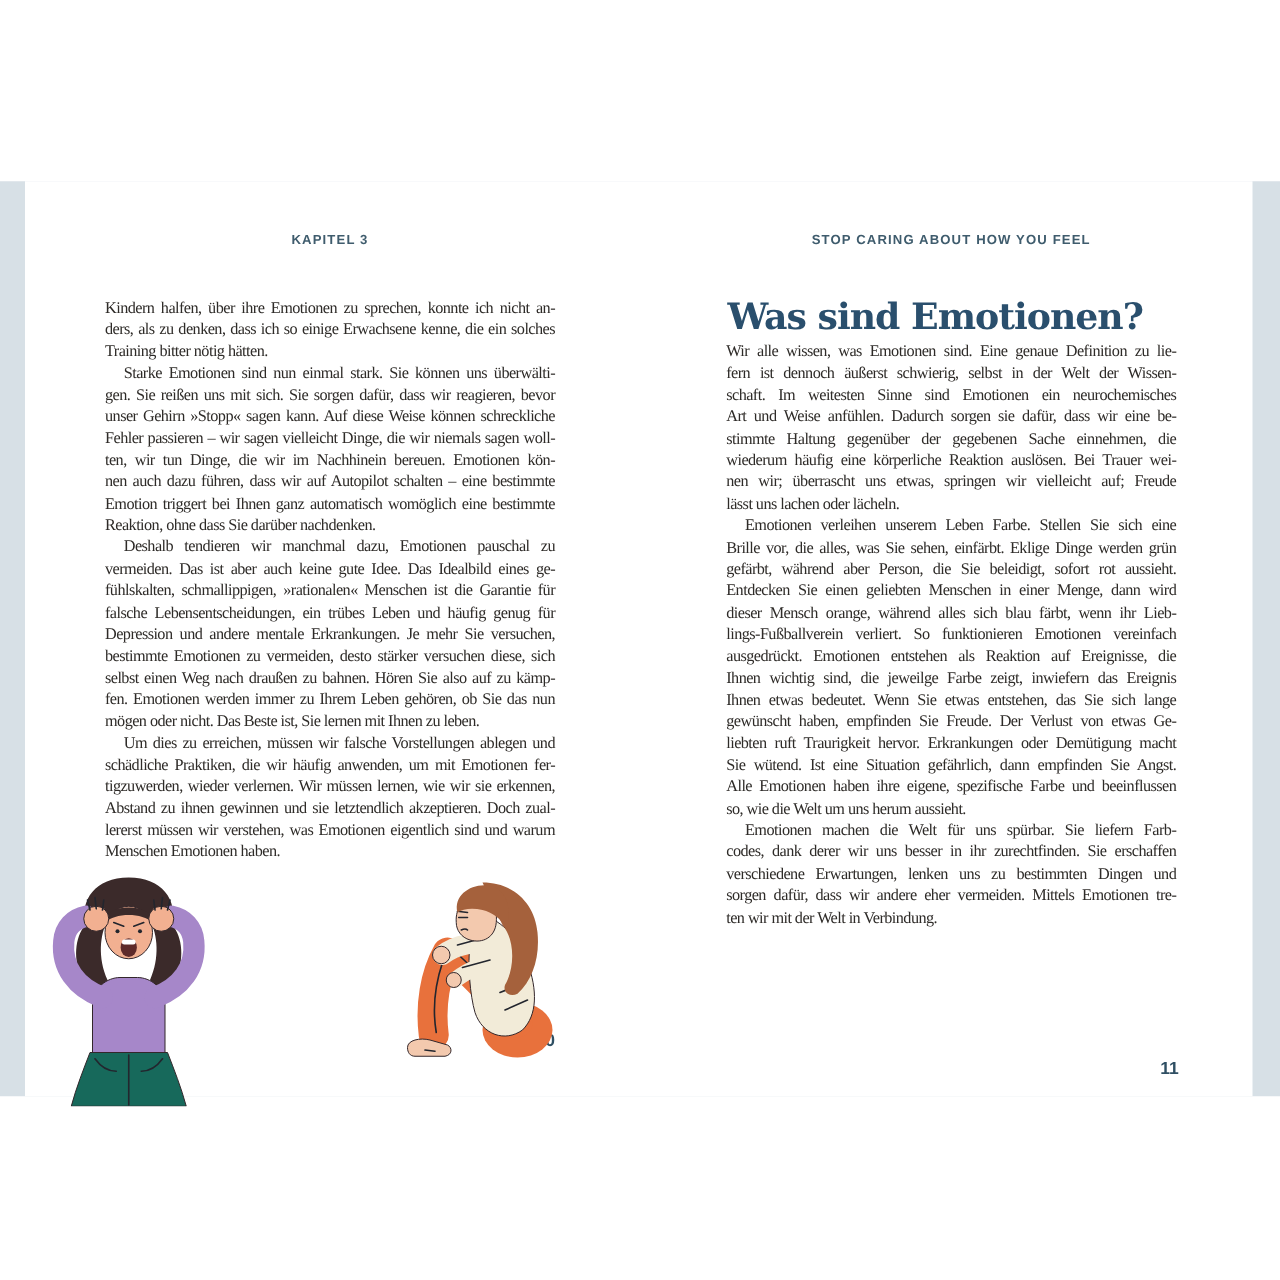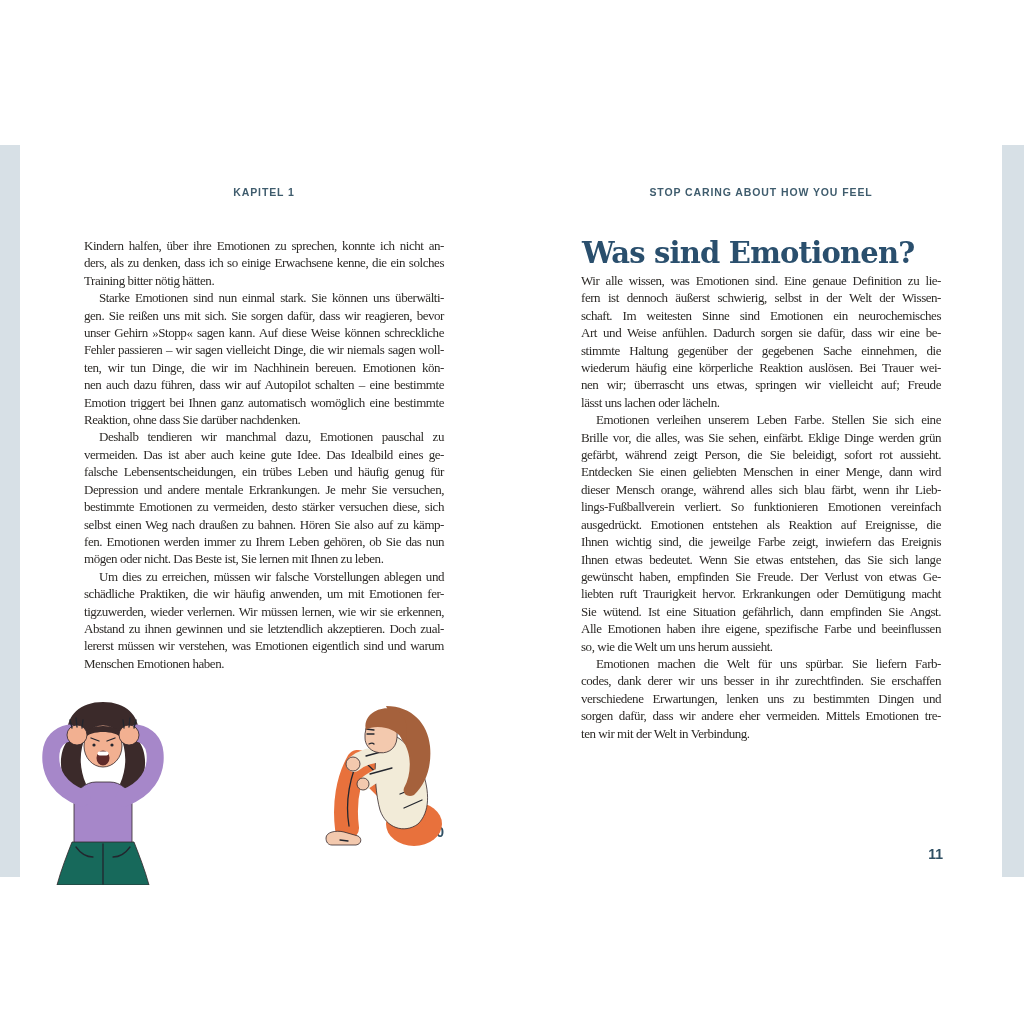--- a/index.html
+++ b/index.html
@@ -60,39 +60,40 @@
   .s-cream{stroke:var(--cream,#f2ebd8);stroke-width:16;fill:none;stroke-linecap:round;}
   .s-cream2{stroke:var(--cream,#f2ebd8);stroke-width:13;fill:none;stroke-linecap:round;}
 </style>
 </head>
 <body>
 
 <div class="canvas">
   <div class="band"></div>
   <div class="spread"></div>
 
-  <div class="running-header rh-left">KAPITEL 1</div>
+  <div class="running-header rh-left">KAPITEL 3</div>
   <div class="running-header rh-right">STOP CARING ABOUT HOW YOU FEEL</div>
 
   <div class="page-title">Was sind Emotionen?</div>
 
   <div class="text-col tc-left">
       <div class="line">Kindern halfen, über ihre Emotionen zu sprechen, konnte ich nicht an-</div>
       <div class="line">ders, als zu denken, dass ich so einige Erwachsene kenne, die ein solches</div>
       <div class="line pend">Training bitter nötig hätten.</div>
       <div class="line ind">Starke Emotionen sind nun einmal stark. Sie können uns überwälti-</div>
       <div class="line">gen. Sie reißen uns mit sich. Sie sorgen dafür, dass wir reagieren, bevor</div>
       <div class="line">unser Gehirn »Stopp« sagen kann. Auf diese Weise können schreckliche</div>
       <div class="line">Fehler passieren – wir sagen vielleicht Dinge, die wir niemals sagen woll-</div>
       <div class="line">ten, wir tun Dinge, die wir im Nachhinein bereuen. Emotionen kön-</div>
       <div class="line">nen auch dazu führen, dass wir auf Autopilot schalten – eine bestimmte</div>
       <div class="line">Emotion triggert bei Ihnen ganz automatisch womöglich eine bestimmte</div>
       <div class="line pend">Reaktion, ohne dass Sie darüber nachdenken.</div>
       <div class="line ind">Deshalb tendieren wir manchmal dazu, Emotionen pauschal zu</div>
       <div class="line">vermeiden. Das ist aber auch keine gute Idee. Das Idealbild eines ge-</div>
+      <div class="line">fühlskalten, schmallippigen, »rationalen« Menschen ist die Garantie für</div>
       <div class="line">falsche Lebensentscheidungen, ein trübes Leben und häufig genug für</div>
       <div class="line">Depression und andere mentale Erkrankungen. Je mehr Sie versuchen,</div>
       <div class="line">bestimmte Emotionen zu vermeiden, desto stärker versuchen diese, sich</div>
       <div class="line">selbst einen Weg nach draußen zu bahnen. Hören Sie also auf zu kämp-</div>
       <div class="line">fen. Emotionen werden immer zu Ihrem Leben gehören, ob Sie das nun</div>
       <div class="line pend">mögen oder nicht. Das Beste ist, Sie lernen mit Ihnen zu leben.</div>
       <div class="line ind">Um dies zu erreichen, müssen wir falsche Vorstellungen ablegen und</div>
       <div class="line">schädliche Praktiken, die wir häufig anwenden, um mit Emotionen fer-</div>
       <div class="line">tigzuwerden, wieder verlernen. Wir müssen lernen, wie wir sie erkennen,</div>
       <div class="line">Abstand zu ihnen gewinnen und sie letztendlich akzeptieren. Doch zual-</div>
@@ -103,21 +104,21 @@
       <div class="line">Wir alle wissen, was Emotionen sind. Eine genaue Definition zu lie-</div>
       <div class="line">fern ist dennoch äußerst schwierig, selbst in der Welt der Wissen-</div>
       <div class="line">schaft. Im weitesten Sinne sind Emotionen ein neurochemisches</div>
       <div class="line">Art und Weise anfühlen. Dadurch sorgen sie dafür, dass wir eine be-</div>
       <div class="line">stimmte Haltung gegenüber der gegebenen Sache einnehmen, die</div>
       <div class="line">wiederum häufig eine körperliche Reaktion auslösen. Bei Trauer wei-</div>
       <div class="line">nen wir; überrascht uns etwas, springen wir vielleicht auf; Freude</div>
       <div class="line pend">lässt uns lachen oder lächeln.</div>
       <div class="line ind">Emotionen verleihen unserem Leben Farbe. Stellen Sie sich eine</div>
       <div class="line">Brille vor, die alles, was Sie sehen, einfärbt. Eklige Dinge werden grün</div>
-      <div class="line">gefärbt, während zeigt Person, die Sie beleidigt, sofort rot aussieht.</div>
+      <div class="line">gefärbt, während aber Person, die Sie beleidigt, sofort rot aussieht.</div>
       <div class="line">Entdecken Sie einen geliebten Menschen in einer Menge, dann wird</div>
       <div class="line">dieser Mensch orange, während alles sich blau färbt, wenn ihr Lieb-</div>
       <div class="line">lings-Fußballverein verliert. So funktionieren Emotionen vereinfach</div>
       <div class="line">ausgedrückt. Emotionen entstehen als Reaktion auf Ereignisse, die</div>
       <div class="line">Ihnen wichtig sind, die jeweilge Farbe zeigt, inwiefern das Ereignis</div>
       <div class="line">Ihnen etwas bedeutet. Wenn Sie etwas entstehen, das Sie sich lange</div>
       <div class="line">gewünscht haben, empfinden Sie Freude. Der Verlust von etwas Ge-</div>
       <div class="line">liebten ruft Traurigkeit hervor. Erkrankungen oder Demütigung macht</div>
       <div class="line">Sie wütend. Ist eine Situation gefährlich, dann empfinden Sie Angst.</div>
       <div class="line">Alle Emotionen haben ihre eigene, spezifische Farbe und beeinflussen</div>

